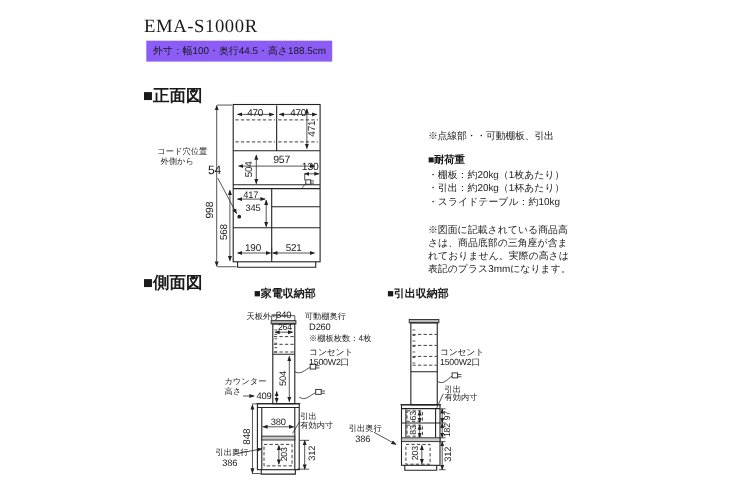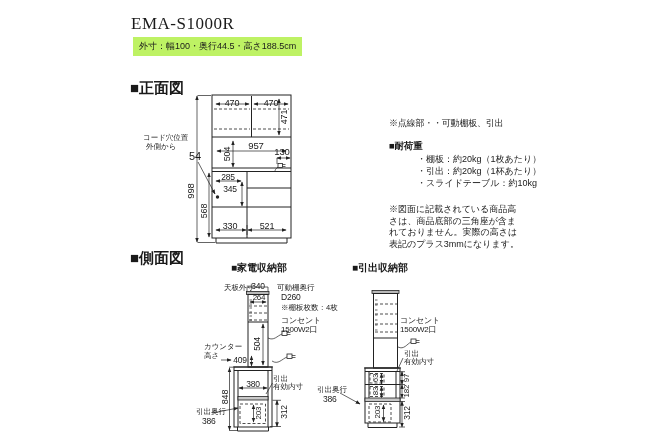--- a/index.html
+++ b/index.html
@@ -12,23 +12,23 @@
   .f7{font-size:7.5px;}
   .f8{font-size:8px;letter-spacing:-0.2px;}
   .f85{font-size:8.5px;letter-spacing:-0.2px;}
   .f9{font-size:9px;letter-spacing:-0.2px;}
   .f95{font-size:9.5px;letter-spacing:-0.2px;}
   .f10{font-size:11px;letter-spacing:-0.2px;}
   .hdr{font-size:15px;font-weight:bold;}
   .hdr2{font-size:10px;font-weight:bold;}
   .title{position:absolute;left:131px;top:14px;font-family:"Liberation Serif",serif;
          font-size:17px;letter-spacing:0.5px;}
-  .dimsbox{position:absolute;left:133px;top:37px;background:#bef264;font-size:9px;
+  .dimsbox{position:absolute;left:133px;top:37px;background:#8b5cf6;font-size:9px;
            padding:3px 6px;}
-  .notes-load{position:absolute;left:389px;top:153px;font-size:9px;line-height:12px;margin-left:28px;}
+  .notes-load{position:absolute;left:389px;top:153px;font-size:9px;line-height:12px;}
   .note-p{position:absolute;left:389px;top:204px;width:134px;font-size:9px;line-height:11.5px;}
   
   .ln{stroke:#222;stroke-width:1;fill:none;}
   .thin{stroke:#222;stroke-width:0.7;fill:none;}
   .dash{stroke:#222;stroke-width:0.8;fill:none;stroke-dasharray:3,2;}
   .dim{stroke:#222;stroke-width:0.7;fill:none;marker-start:url(#arr);marker-end:url(#arr);}
   .dimE{stroke:#222;stroke-width:0.7;fill:none;marker-end:url(#arr);}
   .board{fill:#b9b9b9;stroke:#222;stroke-width:0.8;}
   .band{fill:#c9c9c9;stroke:#222;stroke-width:0.8;}
   .plug{fill:#fff;stroke:#222;stroke-width:0.8;}
@@ -163,25 +163,25 @@
 
   <span class="lbl c f9" style="left:232px;top:103px">470</span>
   <span class="lbl c f9" style="left:271px;top:103px">470</span>
   <span class="lbl v f9" style="left:284px;top:117px">471</span>
   <span class="lbl c f95" style="left:256px;top:146px">957</span>
   <span class="lbl v f9" style="left:227px;top:154px">504</span>
   <span class="lbl c f95" style="left:282px;top:152px">130</span>
   <span class="lbl f7" style="left:143px;top:134px">コード穴位置</span>
   <span class="lbl f7" style="left:146px;top:143px">外側から</span>
   <span class="lbl c f10" style="left:195px;top:156px">54</span>
-  <span class="lbl c f85" style="left:228px;top:177px">285</span>
+  <span class="lbl c f85" style="left:228px;top:177px">417</span>
   <span class="lbl c f85" style="left:230px;top:189px">345</span>
   <span class="lbl v f95" style="left:191px;top:191px">998</span>
   <span class="lbl v f9" style="left:204px;top:211px">568</span>
-  <span class="lbl c f9" style="left:230px;top:226px">330</span>
+  <span class="lbl c f9" style="left:230px;top:226px">190</span>
   <span class="lbl c f9" style="left:267px;top:226px">521</span>
 
   <span class="lbl f7" style="left:224px;top:284px">天板外寸</span>
   <span class="lbl c f85" style="left:258px;top:286px">340</span>
   <span class="lbl c f8" style="left:259px;top:298px">264</span>
   <span class="lbl f7" style="left:277px;top:284px">可動棚奥行</span>
   <span class="lbl f85" style="left:281px;top:293px">D260</span>
   <span class="lbl f7" style="left:281px;top:304px">※棚板枚数：4枚</span>
   <span class="lbl f8" style="left:281px;top:317px">コンセント</span>
   <span class="lbl f8" style="left:281px;top:326px">1500W2口</span>

